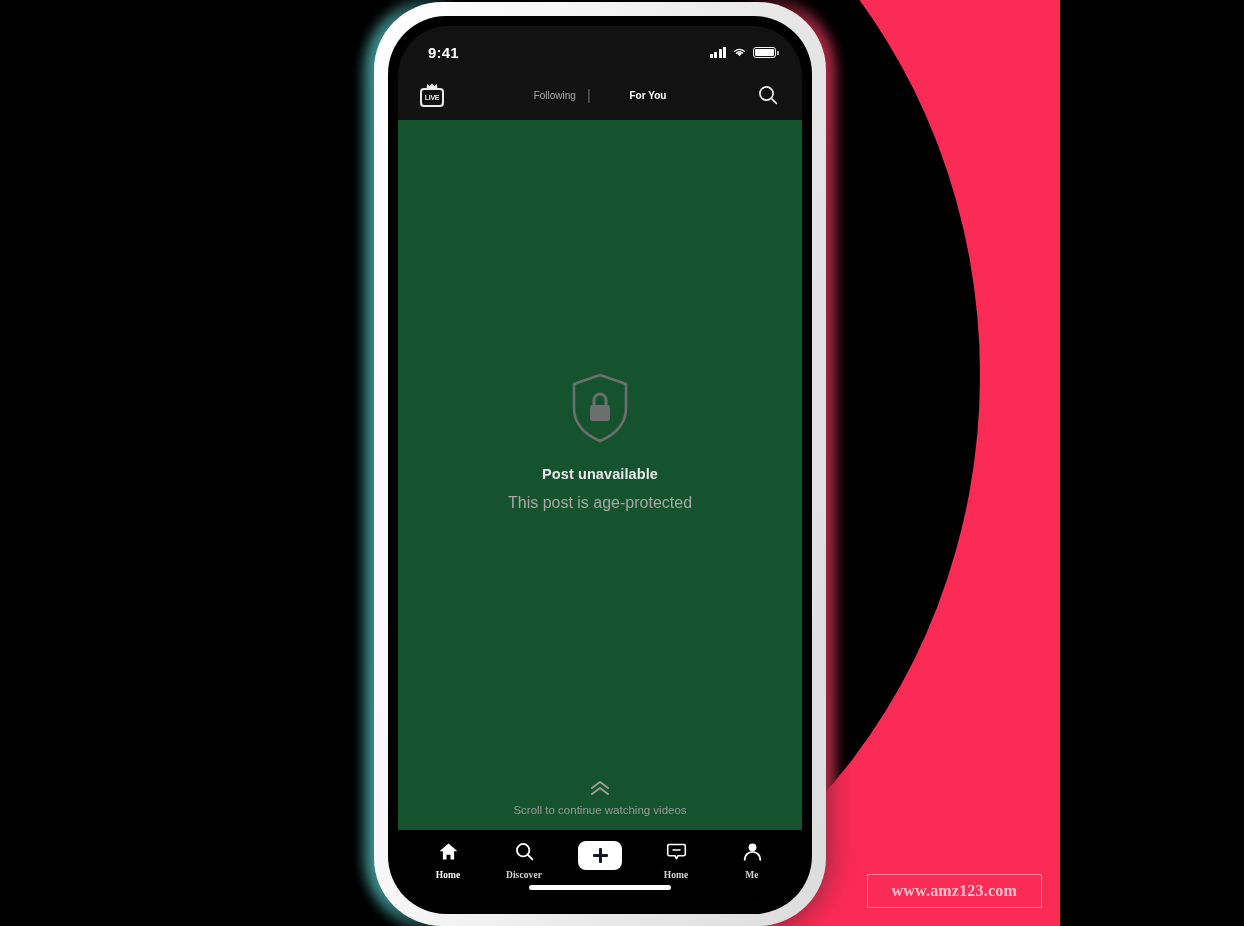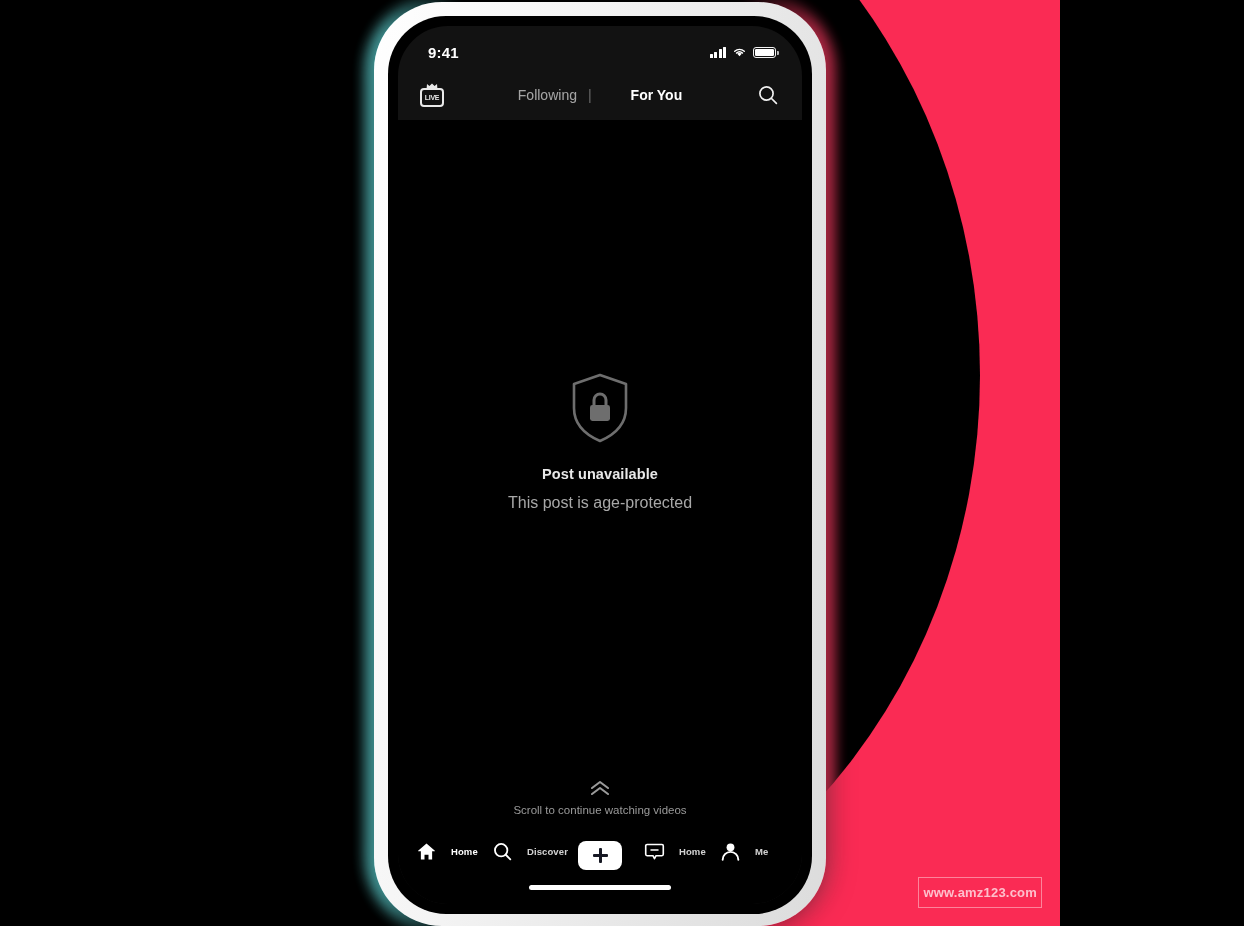--- a/index.html
+++ b/index.html
@@ -173,21 +173,21 @@
   }
   .tabs {
     display: flex;
     align-items: center;
     gap: 11px;
     position: absolute;
     left: 50%;
     transform: translateX(-50%);
   }
   .tab {
-    font-size: 14px;
+    font-size: 10px;
     color: rgba(255,255,255,0.62);
     font-weight: normal;
     cursor: pointer;
   }
   .tab.active {
     color: #ffffff;
     font-weight: bold;
     margin-left: 28px;
   }
   .tab-sep {
@@ -200,21 +200,21 @@
     cursor: pointer;
   }
 
   
   .feed {
     flex: 1 1 auto;
     position: relative;
     display: flex;
     flex-direction: column;
     align-items: center;
-    background: #000000;
+    background: #14532d;
   }
   .unavailable {
     position: absolute;
     top: 252px;
     left: 0; right: 0;
     display: flex;
     flex-direction: column;
     align-items: center;
   }
   .shield {
@@ -253,24 +253,25 @@
     flex: 0 0 74px;
     background: #000000;
     display: flex;
     align-items: flex-start;
     justify-content: space-around;
     padding: 10px 12px 0 12px;
   }
   .nav-item {
     width: 64px;
     display: flex;
-    flex-direction: row;
-    align-items: center;
-    gap: 14px;
+    flex-direction: column;
+    align-items: center;
+    gap: 8px;
     cursor: pointer;
+    font-family: Liberation Serif, serif;
   }
   .nav-icon { height: 22px; display: flex; align-items: center; justify-content: center; }
   .nav-label {
     font-size: 9.5px;
     color: #ffffff;
     font-weight: bold;
     letter-spacing: 0.1px;
   }
   .nav-label.dim { color: rgba(255,255,255,0.82); }
 
@@ -324,27 +325,27 @@
     height: 5px;
     border-radius: 3px;
     background: #ffffff;
   }
 
   
   .watermark {
     position: absolute;
     right: 18px;
     bottom: 18px;
-    padding: 7px 4px;
+    padding: 7px 24px;
     border: 1px solid rgba(255,255,255,0.42);
     color: rgba(255,255,255,0.70);
-    font-size: 13px;
+    font-size: 16px;
     font-weight: bold;
     letter-spacing: 0.2px;
-    font-family: Liberation Sans, sans-serif;
+    font-family: Liberation Serif, serif;
   }
 </style>
 </head>
 <body>
 
 <div id="stage">
 
   <div class="bg-cyan"></div>
   <div class="bg-pink"></div>
   <div class="bg-blackfill"></div>

